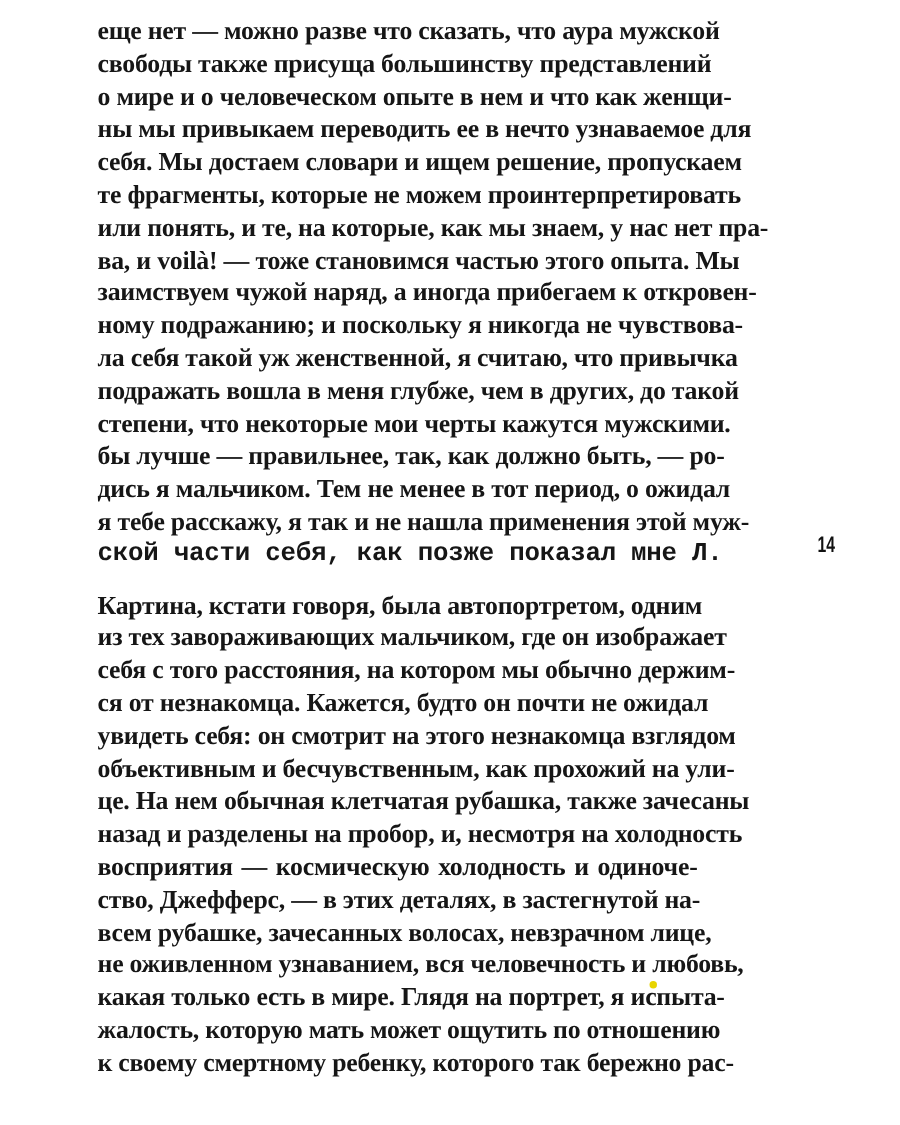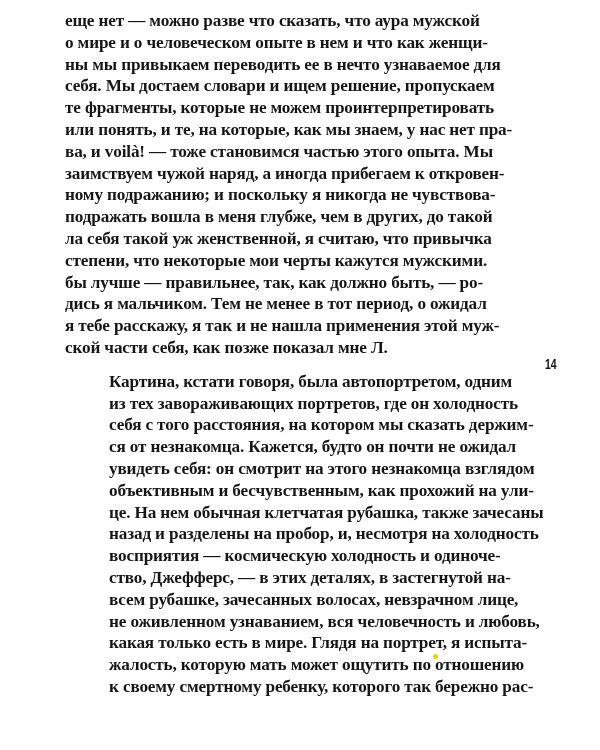--- a/index.html
+++ b/index.html
@@ -35,28 +35,28 @@
       line-height: 21.8px;
       font-size: 17.2px;
       font-weight: bold;
       white-space: nowrap;
       letter-spacing: -0.15px;
       text-align: justify;
       text-align-last: justify;
     }
     .line.last {
       text-align-last: left;
+      font-family: Liberation Mono, monospace;
     }
     .para-gap {
       display: block;
       height: 12px;
     }
     .para2 .line {
       font-weight: bold;
-      margin-left: 44px;
     }
     .page-number {
       position: absolute;
       left: 545px;
       top: 355px;
       font-family: "Liberation Sans Narrow", "Liberation Sans", "DejaVu Sans", sans-serif;
       font-weight: bold;
       font-size: 15px;
       transform: scaleX(0.7);
       transform-origin: left top;
@@ -72,41 +72,42 @@
       border-radius: 50%;
     }
   </style>
 </head>
 <body>
 
 <div class="page">
   <div class="text-block">
     <div class="para1">
       <span class="line">еще нет — можно разве что сказать, что аура мужской</span>
+      <span class="line">свободы также присуща большинству представлений</span>
       <span class="line">о мире и о человеческом опыте в нем и что как женщи-</span>
       <span class="line">ны мы привыкаем переводить ее в нечто узнаваемое для</span>
       <span class="line">себя. Мы достаем словари и ищем решение, пропускаем</span>
       <span class="line">те фрагменты, которые не можем проинтерпретировать</span>
       <span class="line">или понять, и те, на которые, как мы знаем, у нас нет пра-</span>
       <span class="line">ва, и voilà! — тоже становимся частью этого опыта. Мы</span>
       <span class="line">заимствуем чужой наряд, а иногда прибегаем к откровен-</span>
       <span class="line">ному подражанию; и поскольку я никогда не чувствова-</span>
+      <span class="line">ла себя такой уж женственной, я считаю, что привычка</span>
       <span class="line">подражать вошла в меня глубже, чем в других, до такой</span>
-      <span class="line">ла себя такой уж женственной, я считаю, что привычка</span>
       <span class="line">степени, что некоторые мои черты кажутся мужскими.</span>
       <span class="line">бы лучше — правильнее, так, как должно быть, — ро-</span>
       <span class="line">дись я мальчиком. Тем не менее в тот период, о ожидал</span>
       <span class="line">я тебе расскажу, я так и не нашла применения этой муж-</span>
       <span class="line last">ской части себя, как позже показал мне Л.</span>
     </div>
     <span class="para-gap"></span>
     <div class="para2">
       <span class="line">Картина, кстати говоря, была автопортретом, одним</span>
-      <span class="line">из тех завораживающих портретов, где он холодность</span>
-      <span class="line">себя с того расстояния, на котором мы сказать держим-</span>
+      <span class="line">из тех завораживающих мальчиком, где он изображает</span>
+      <span class="line">себя с того расстояния, на котором мы обычно держим-</span>
       <span class="line">ся от незнакомца. Кажется, будто он почти не ожидал</span>
       <span class="line">увидеть себя: он смотрит на этого незнакомца взглядом</span>
       <span class="line">объективным и бесчувственным, как прохожий на ули-</span>
       <span class="line">це. На нем обычная клетчатая рубашка, также зачесаны</span>
       <span class="line">назад и разделены на пробор, и, несмотря на холодность</span>
       <span class="line">восприятия — космическую холодность и одиноче-</span>
       <span class="line">ство, Джефферс, — в этих деталях, в застегнутой на-</span>
       <span class="line">всем рубашке, зачесанных волосах, невзрачном лице,</span>
       <span class="line">не оживленном узнаванием, вся человечность и любовь,</span>
       <span class="line">какая только есть в мире. Глядя на портрет, я испыта-</span>

